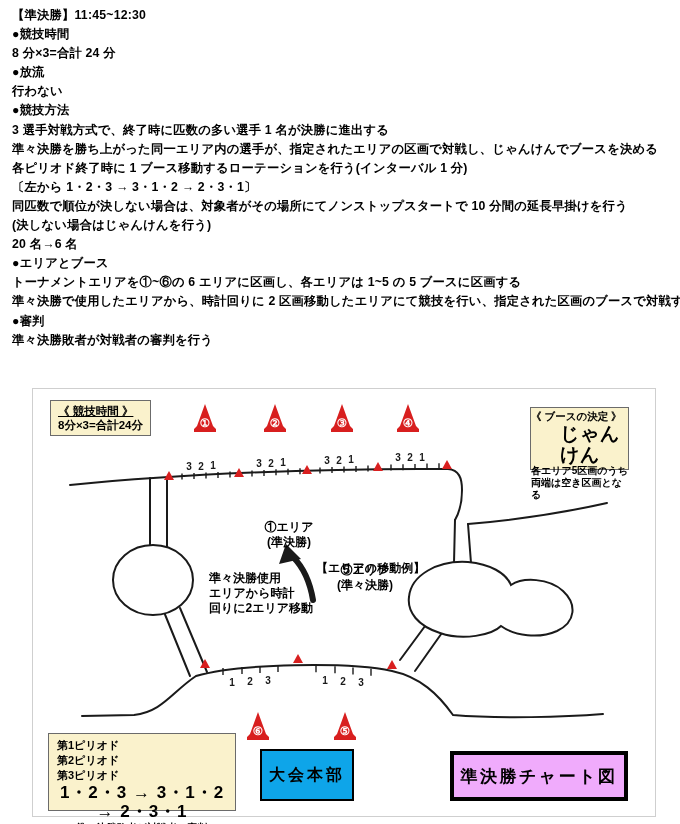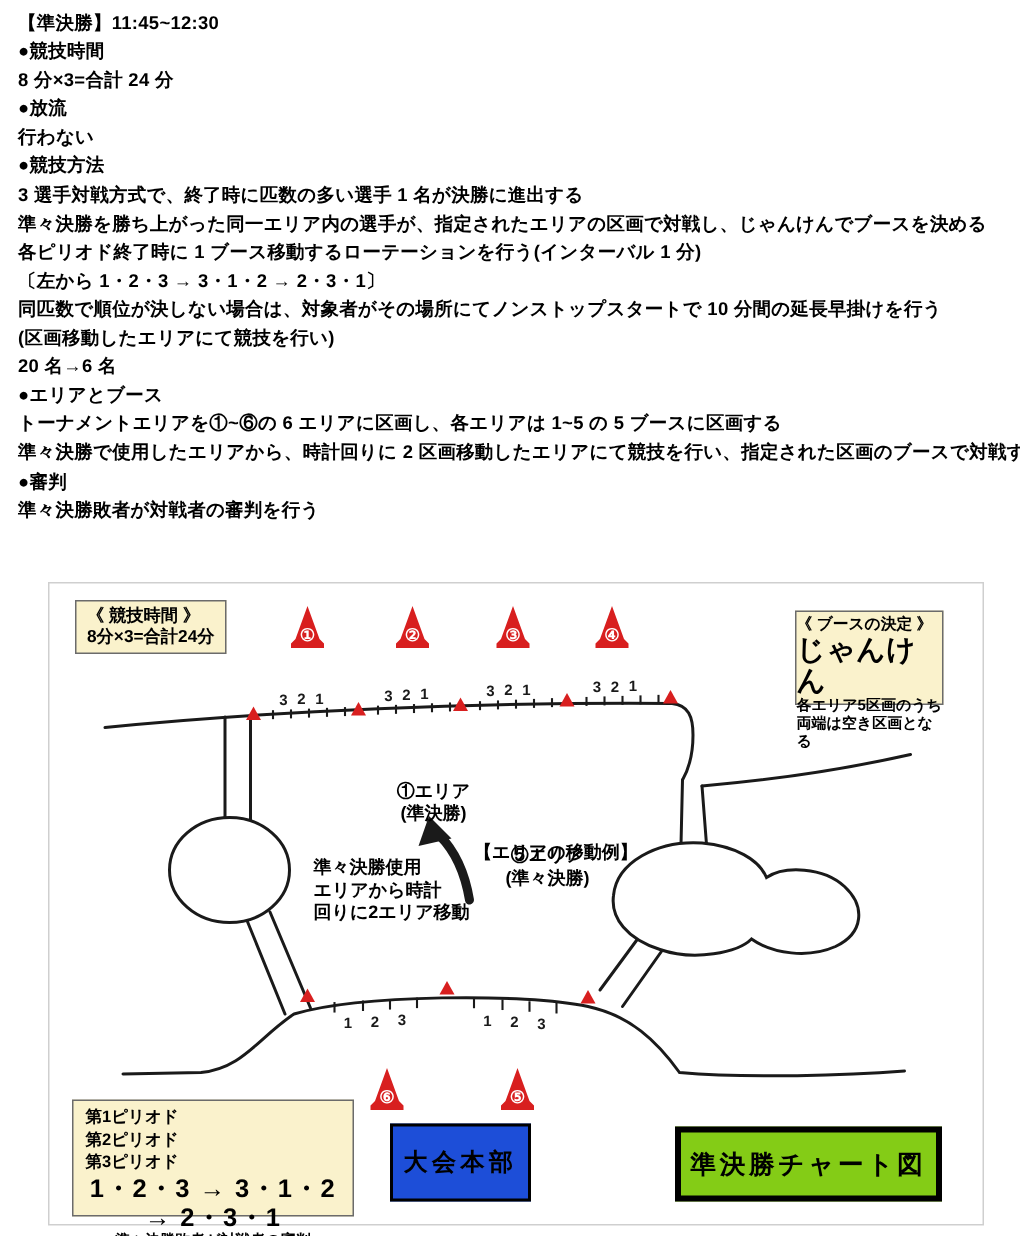--- a/index.html
+++ b/index.html
@@ -11,35 +11,35 @@
   }
   
   .doc-text { position:absolute; left:12px; top:6px; right:2px; }
   .doc-line { white-space:pre; font-size:12.3px; line-height:19.1px; height:19.1px; letter-spacing:.2px; }
   
   .img-frame { position:absolute; left:32px; top:388px; width:624px; height:429px;
                border:1px solid #cfcfcf; background:transparent; }
   svg.map { position:absolute; left:0; top:0; width:680px; height:824px; }
   .ybox { position:absolute; background:#faf2cc; border:1px solid #6b6b6b; }
   .time-box { left:50px; top:400px; width:101px; height:36px; padding:3px 7px; }
-  .time-box .t1 { font-size:11.5px; line-height:14px; }
+  .time-box .t1 { font-size:11.5px; line-height:14px;text-decoration:underline; }
   .time-box .t2 { font-size:11.5px; line-height:14px; }
   .booth-box { left:530px; top:407px; width:99px; height:63px; text-align:left; padding-top:2px; }
   .booth-box .t1 { font-size:10.5px; line-height:13px; }
-  .booth-box .big { font-size:19px; line-height:21px; letter-spacing:.5px; }
+  .booth-box .big { font-size:19px; line-height:21px; letter-spacing:.5px;padding-left:29px; }
   .booth-box .n { font-size:10px; line-height:12px; }
   .rot-box { left:48px; top:733px; width:188px; height:78px; padding:4px 8px; }
   .rot-box .t1 { font-size:11px; line-height:14px; }
   .rot-box .periods { display:flex; justify-content:space-between; font-size:11px; line-height:15px;flex-direction:column; }
   .rot-box .seq { font-size:17px; line-height:19px; text-align:center; letter-spacing:1px; }
   .rot-box .note { font-size:10px; line-height:13px; text-align:center; }
-  .hq-box { position:absolute; left:260px; top:749px; width:94px; height:52px; background:#1d4ed8;
+  .hq-box { position:absolute; left:260px; top:749px; width:94px; height:52px; background:#0ea5e9;
             border:2px solid #000; display:flex; align-items:center; justify-content:center;
             font-size:16px; letter-spacing:3px; }
-  .chart-box { position:absolute; left:450px; top:751px; width:178px; height:50px; background:#84cc16;
+  .chart-box { position:absolute; left:450px; top:751px; width:178px; height:50px; background:#f0abfc;
             border:4px solid #000; display:flex; align-items:center; justify-content:center;
             font-size:17px; letter-spacing:2.5px; }
   .map-label { position:absolute; font-size:12px; line-height:15px; }
   .lab-area1 { left:229px; top:520px; width:120px; text-align:center; }
   .lab-move-ex { left:316px; top:561px; }
   .lab-move-note { left:209px; top:571px; line-height:14.8px; }
   .lab-area5 { left:305px; top:563px; width:120px; text-align:center; }
 </style>
 </head>
 <body>
@@ -49,21 +49,21 @@
   <div class="doc-line">●競技時間</div>
   <div class="doc-line">8 分×3=合計 24 分</div>
   <div class="doc-line">●放流</div>
   <div class="doc-line">行わない</div>
   <div class="doc-line">●競技方法</div>
   <div class="doc-line">3 選手対戦方式で、終了時に匹数の多い選手 1 名が決勝に進出する</div>
   <div class="doc-line">準々決勝を勝ち上がった同一エリア内の選手が、指定されたエリアの区画で対戦し、じゃんけんでブースを決める</div>
   <div class="doc-line">各ピリオド終了時に 1 ブース移動するローテーションを行う(インターバル 1 分)</div>
   <div class="doc-line">〔左から 1・2・3 → 3・1・2 → 2・3・1〕</div>
   <div class="doc-line">同匹数で順位が決しない場合は、対象者がその場所にてノンストップスタートで 10 分間の延長早掛けを行う</div>
-  <div class="doc-line">(区画移動したエリアにて競技を行い)</div>
+  <div class="doc-line">(決しない場合はじゃんけんを行う)</div>
   <div class="doc-line">20 名→6 名</div>
   <div class="doc-line">●エリアとブース</div>
   <div class="doc-line">トーナメントエリアを①~⑥の 6 エリアに区画し、各エリアは 1~5 の 5 ブースに区画する</div>
   <div class="doc-line">準々決勝で使用したエリアから、時計回りに 2 区画移動したエリアにて競技を行い、指定された区画のブースで対戦する</div>
   <div class="doc-line">●審判</div>
   <div class="doc-line">準々決勝敗者が対戦者の審判を行う</div>
 </div>
 
 <div class="img-frame"></div>
 

